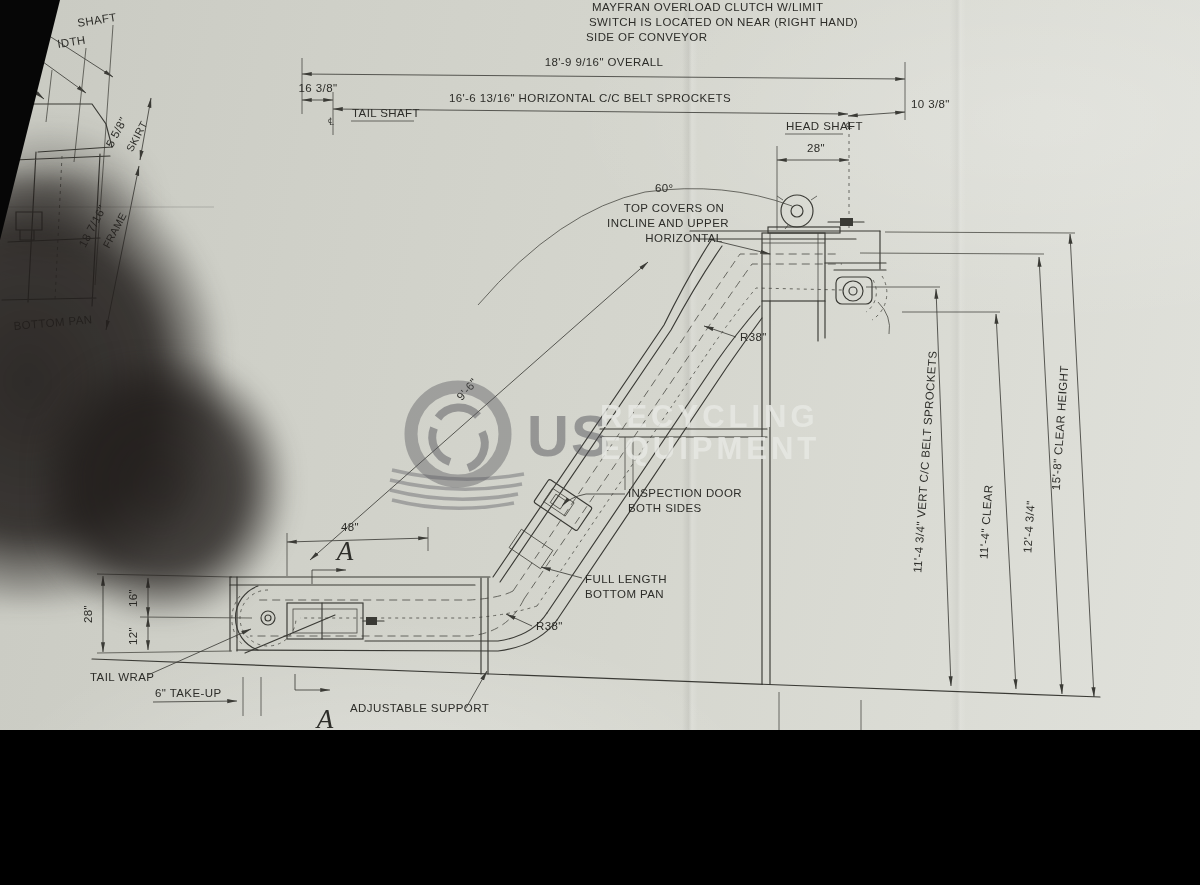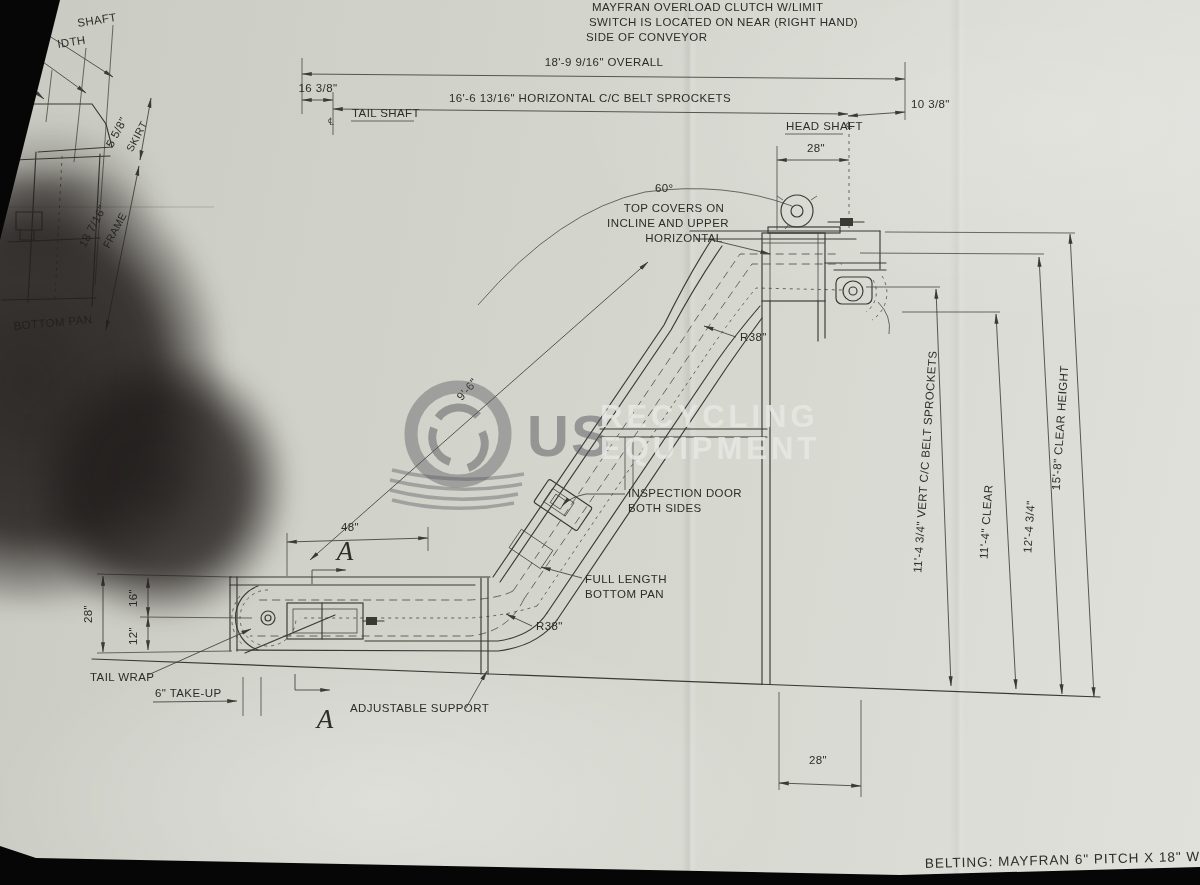--- a/index.html
+++ b/index.html
@@ -1,16 +1,16 @@
 <!DOCTYPE html>
 <html><head>
 <meta charset="utf-8">
 <style>
   html,body{margin:0;padding:0;background:#000;}
-  #photo{position:relative;width:1200px;height:885px;overflow:hidden;background:#000;
+  #photo{position:relative;width:1200px;height:730px;overflow:hidden;background:#000;
          font-family:"Liberation Sans",sans-serif;}
   #paper{position:absolute;inset:0;
     background:
       radial-gradient(ellipse 560px 260px at 380px 800px, rgba(255,255,255,0.28), rgba(255,255,255,0) 70%),
       radial-gradient(ellipse 700px 300px at 1050px 120px, rgba(255,255,255,0.18), rgba(255,255,255,0) 70%),
       linear-gradient(100deg,#c9cac2 0%,#cfd0c8 25%,#d5d6ce 55%,#dbdcd5 80%,#e0e1db 100%);}
   .crease{position:absolute;top:0;bottom:0;width:16px;pointer-events:none;}
   #crease1{left:682px;background:linear-gradient(90deg,rgba(0,0,0,0) 0%,rgba(0,0,0,0.06) 40%,rgba(255,255,255,0.14) 62%,rgba(0,0,0,0) 100%);}
   #crease2{left:950px;background:linear-gradient(90deg,rgba(0,0,0,0) 0%,rgba(0,0,0,0.04) 45%,rgba(255,255,255,0.10) 65%,rgba(0,0,0,0) 100%);}
   #crease3{position:absolute;left:0;top:206px;width:214px;height:2px;background:rgba(0,0,0,0.08);}

